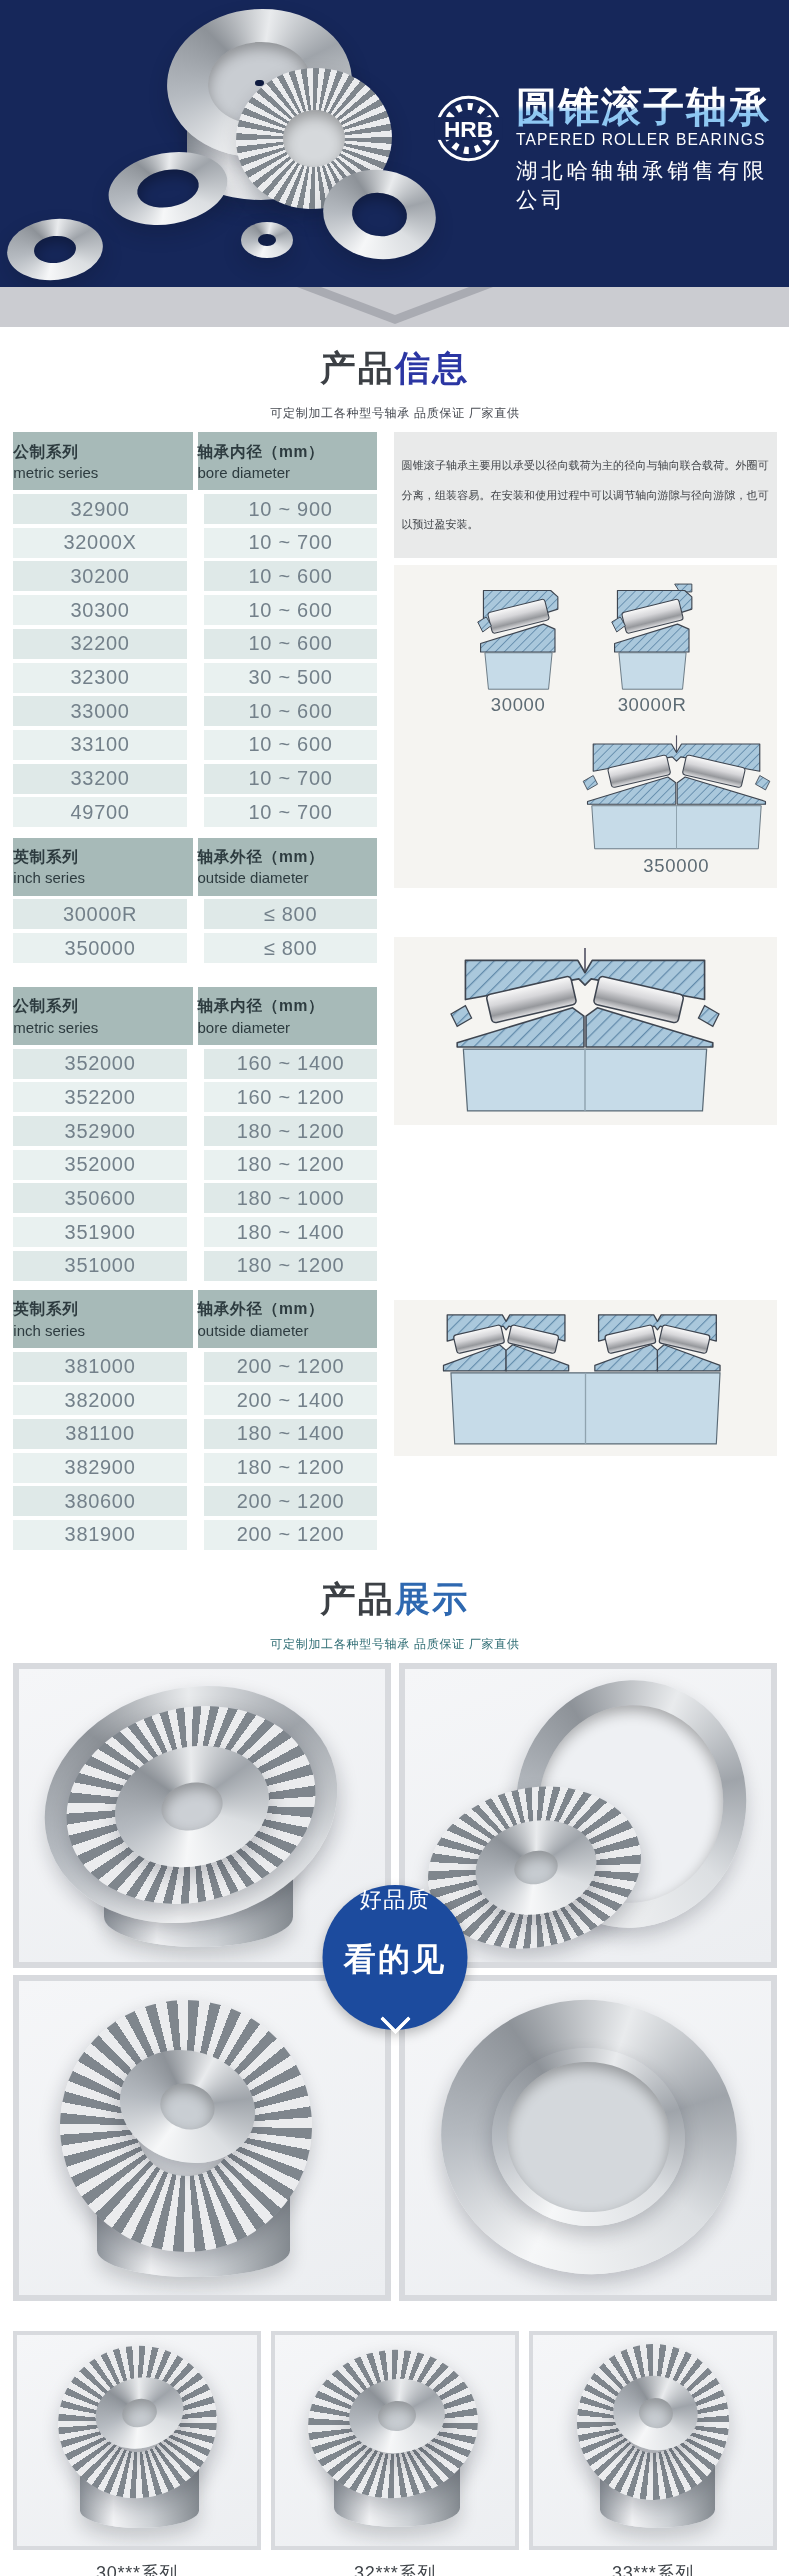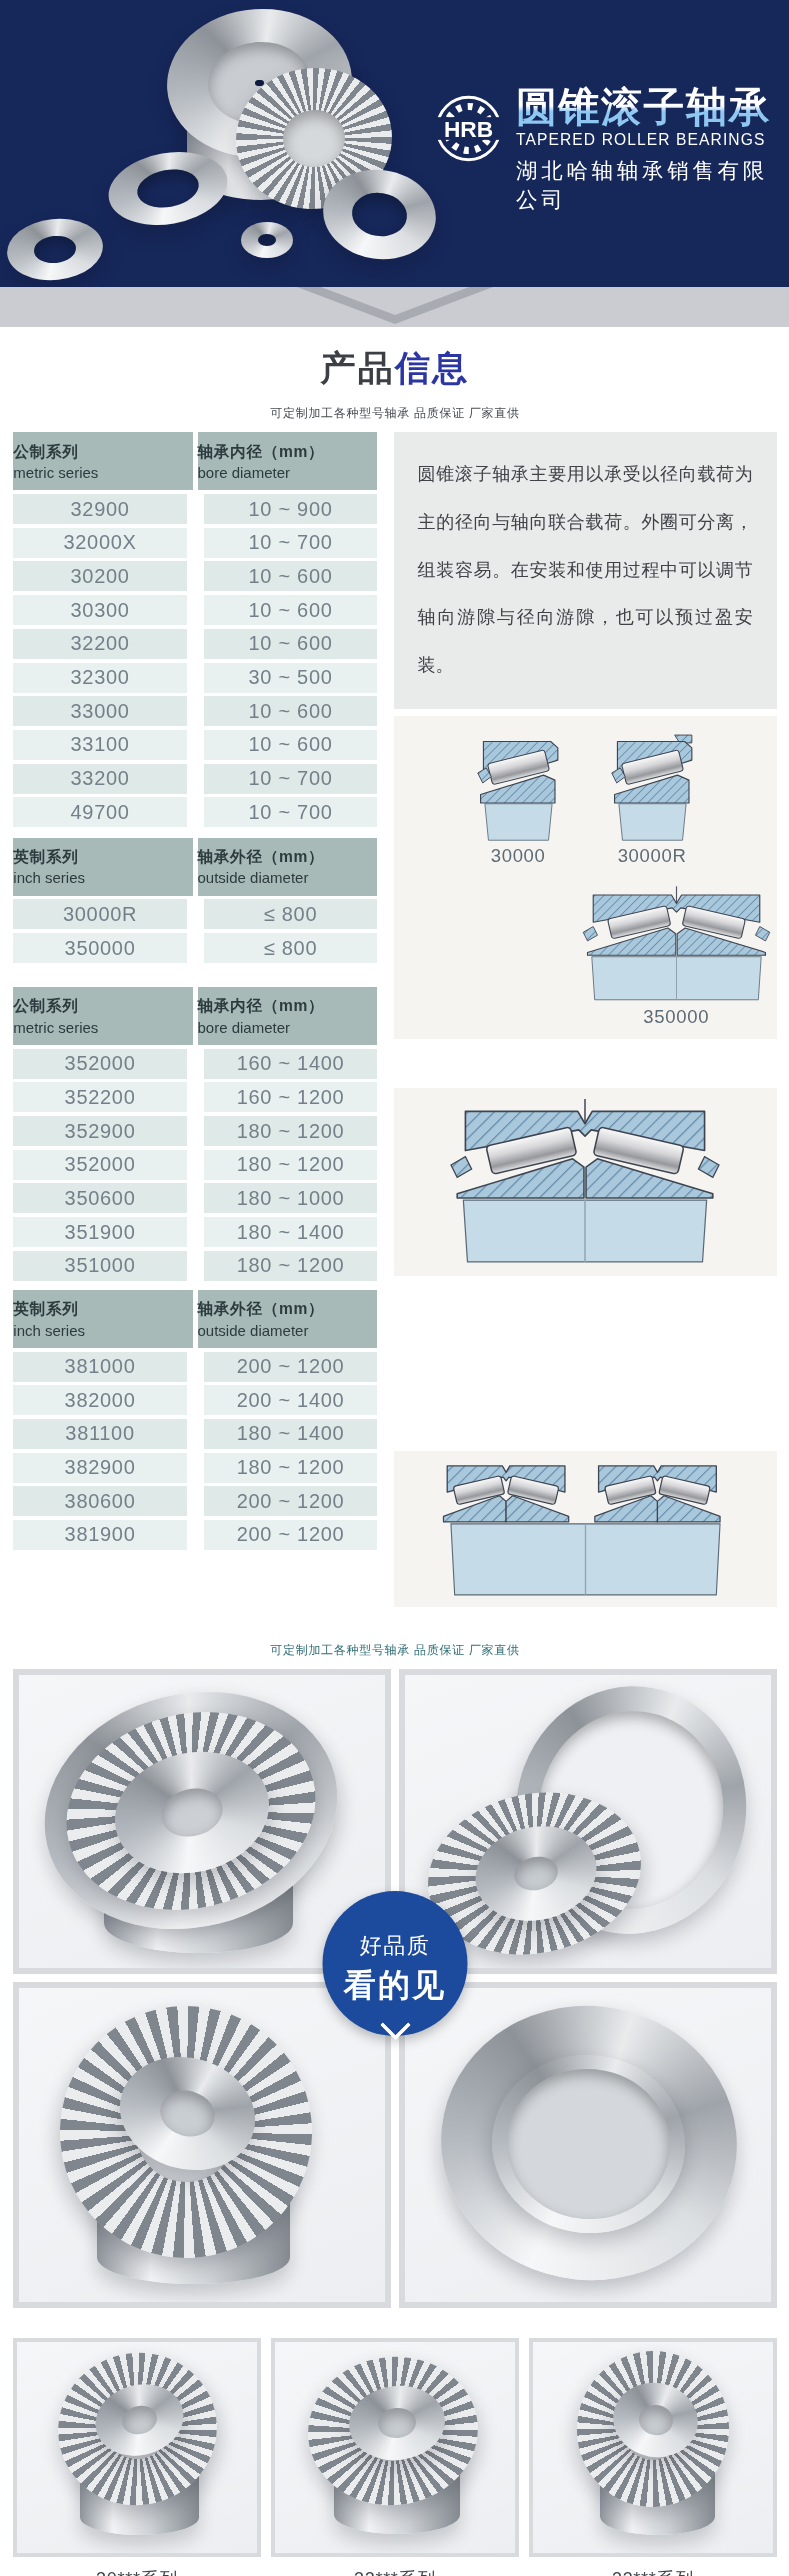--- a/index.html
+++ b/index.html
@@ -46,35 +46,35 @@
   .t-head{display:flex;gap:4.4px;margin-bottom:3.7px}
   .t-hcell{flex:1;height:58px;background:#a7bab8;display:flex;flex-direction:column;justify-content:center;color:#2d3b3f}
   .t-hcell .cn{font-size:15.6px;font-weight:bold;letter-spacing:0.7px}
   .t-hcell .en{font-size:15px;margin-top:1.5px}
   .t-row{display:flex;gap:17px;margin-bottom:3.7px}
   .t-cell{flex:1;height:30px;display:flex;align-items:center;justify-content:center;font-size:20px;color:#73808a;letter-spacing:0.7px}
   .tbl .t-row:nth-child(even) .t-cell{background:#dfe9e8}
   .tbl .t-row:nth-child(odd) .t-cell{background:#e9f1f0}
   #tbl0{margin-bottom:10.4px}#tbl1{margin-bottom:24px}#tbl2{margin-bottom:9px}
 
-  .desc{background:#e9eaea;padding:19px 24px;font-size:18px;line-height:2.65;color:#3f4247;text-align:justify}
+  .desc{background:#e9eaea;padding:19px 8px;font-size:11px;line-height:2.65;color:#3f4247;text-align:justify}
   .panel{background:#f5f4f1}
   .panel1{margin-top:7.4px;padding:18px 0 11px;text-align:right}
   .fig-row{display:flex;justify-content:center;gap:41px;align-items:flex-end}
   .fig{display:inline-flex;flex-direction:column;align-items:center}
   .fig-label{margin-top:3px;font-size:18.5px;color:#5d6b74;letter-spacing:0.7px}
   .panel2{margin-top:49px;padding:10.4px 0;display:flex;justify-content:center}
   .panel3{margin-top:175px;padding:7.4px 0;display:flex;justify-content:center}
 
   
   .grid{position:relative;margin:0 13.3px;display:grid;grid-template-columns:1fr 1fr;gap:7.4px}
   .pcell{border:6px solid #d8dade;background:linear-gradient(160deg,#f5f6f8,#eceef1);position:relative;overflow:hidden}
   .r1{height:305px}.r2{height:326px}
   .badge{position:absolute;left:50%;top:222px;transform:translateX(-50%);width:145px;height:145px;border-radius:50%;
-     background:#1c4b9e;z-index:6;display:flex;flex-direction:column;align-items:center;justify-content:flex-end;color:#fff;
+     background:#1c4b9e;z-index:6;display:flex;flex-direction:column;align-items:center;justify-content:space-between;color:#fff;
      box-shadow:0 4.4px 12px rgba(0,0,0,.25)}
   .badge .l1{font-size:22px;letter-spacing:1.5px}
   .badge .l2{font-size:32px;font-weight:bold;letter-spacing:2.2px;margin-top:3px}
   .badge .chev{width:22px;height:22px;border-left:4.4px solid #fff;border-bottom:4.4px solid #fff;transform:rotate(-45deg);margin-top:6px;border-radius:1.5px}
 
   .strip{margin:30px 13.3px 0;display:grid;grid-template-columns:1fr 1fr 1fr;gap:10.4px}
   .scell{border:4.4px solid #d8dade;background:linear-gradient(160deg,#f5f6f8,#eceef1);height:219px;position:relative;overflow:hidden}
   .strip-labels{margin:10.4px 13.3px 0;display:grid;grid-template-columns:1fr 1fr 1fr;gap:10.4px}
   .s-label{text-align:center;font-size:18px;color:#3f4449;letter-spacing:0.7px}
 
@@ -374,20 +374,21 @@
             <polygon points="16,70 304,70 300,146 20,146" fill="#c6dbe8" stroke="#5a6a76" stroke-width="1.2"></polygon>
             <line x1="160" y1="70" x2="160" y2="146" stroke="#8fa3af" stroke-width="1.4"></line>
           </svg>
         </div>
       </div>
     </div>
   </section>
 
   <section>
     <div class="sec-head" style="padding-top:22px">
+      <h2 class="sec-title"><span>产品</span><span class="accent2">展示</span></h2>
       <div class="sec-sub teal">可定制加工各种型号轴承 品质保证 厂家直供</div>
     </div>
 
     <div class="grid">
       <div class="pcell r1">
           <div class="art">
             <div class="cyl" style="left: 85px; top: 152px; width: 189px; height: 126px;"></div>
             <div class="ring" style="left: 24px; top: 18.5px; width: 296px; height: 233px; transform: rotate(-14deg);">
               <div class="hole" style="inset: 13%; background: rgb(238, 240, 243);"></div>
             </div>

